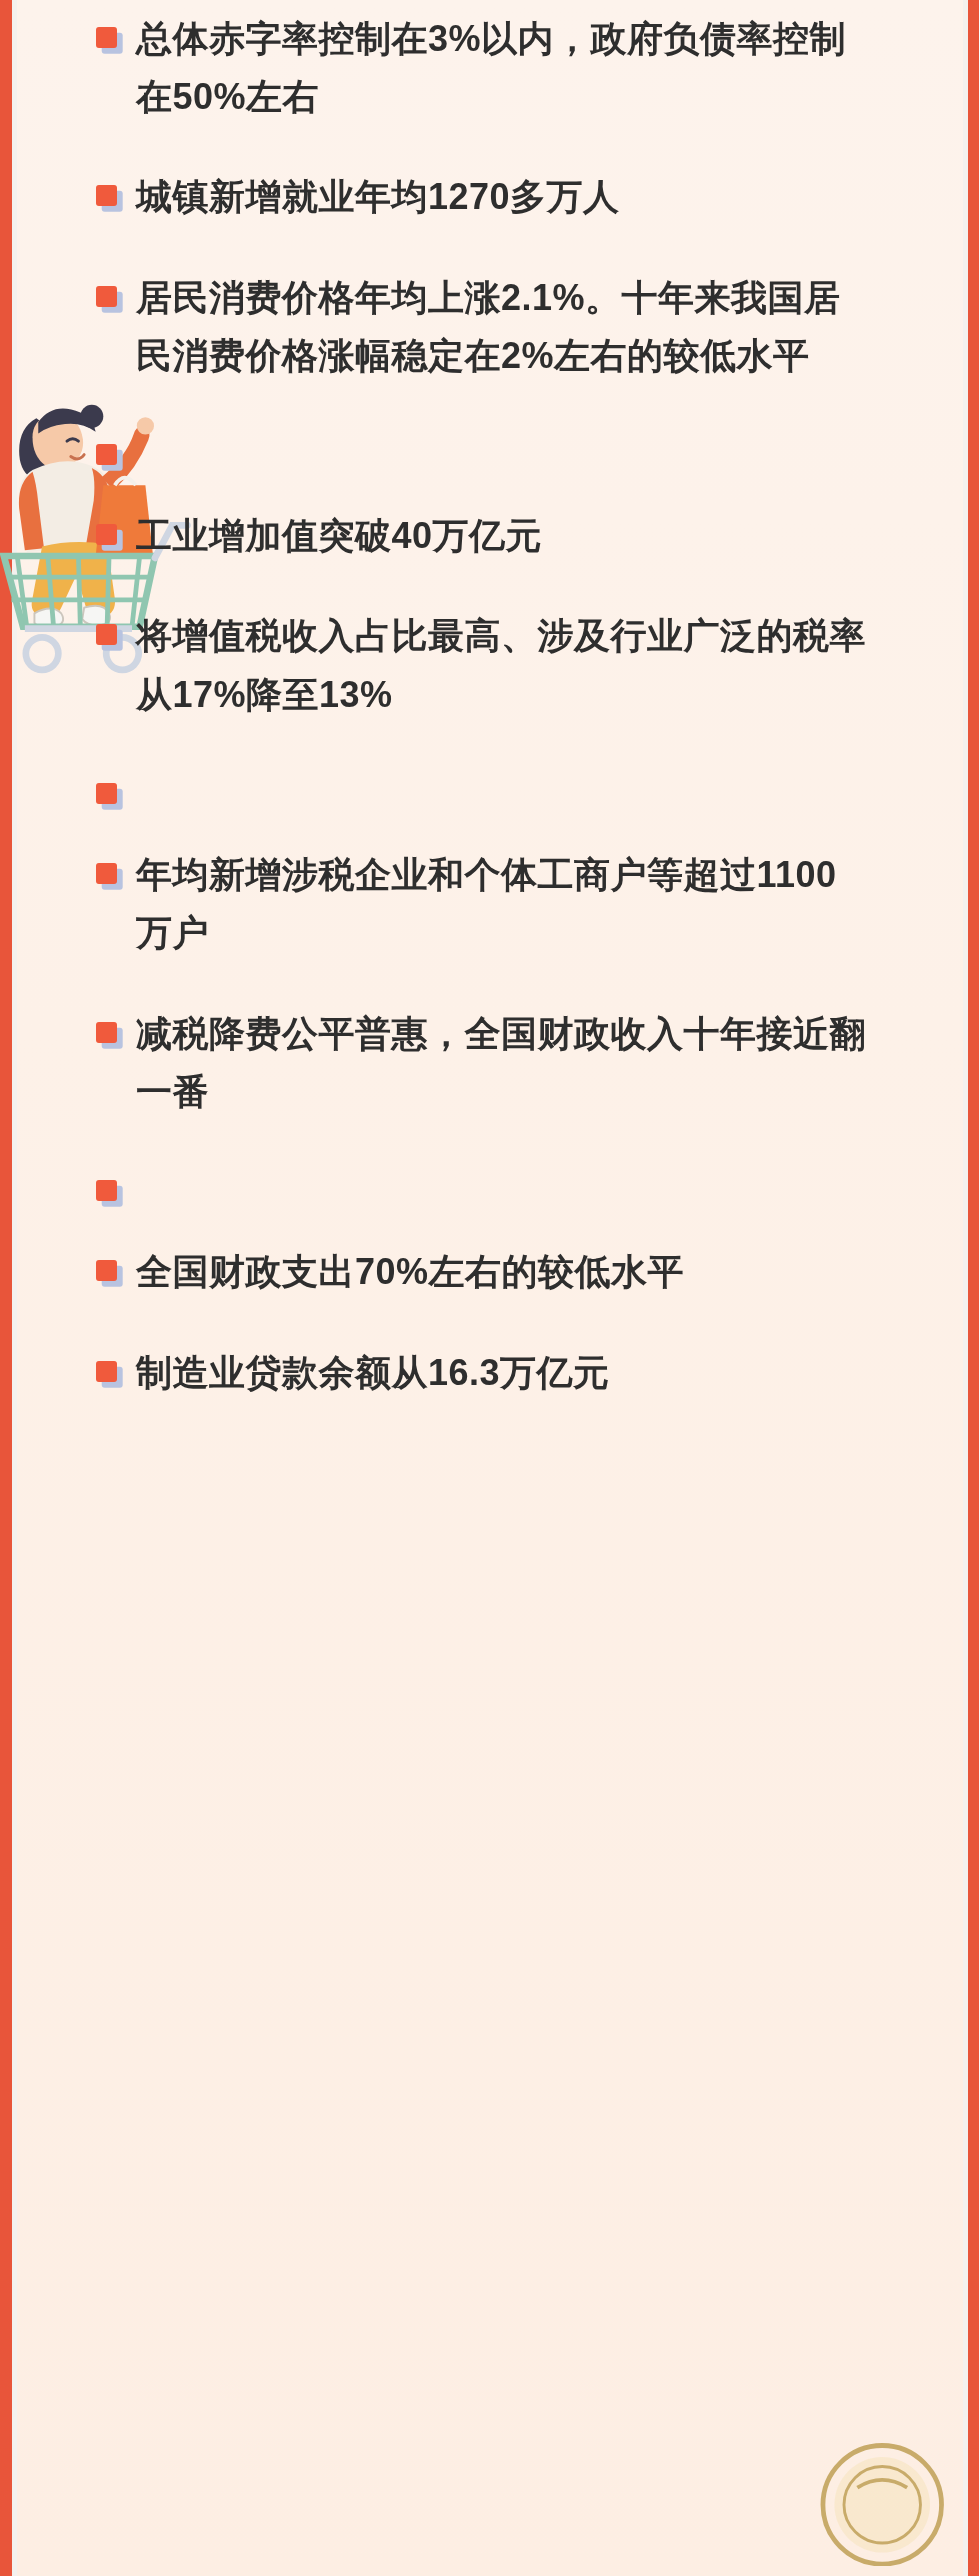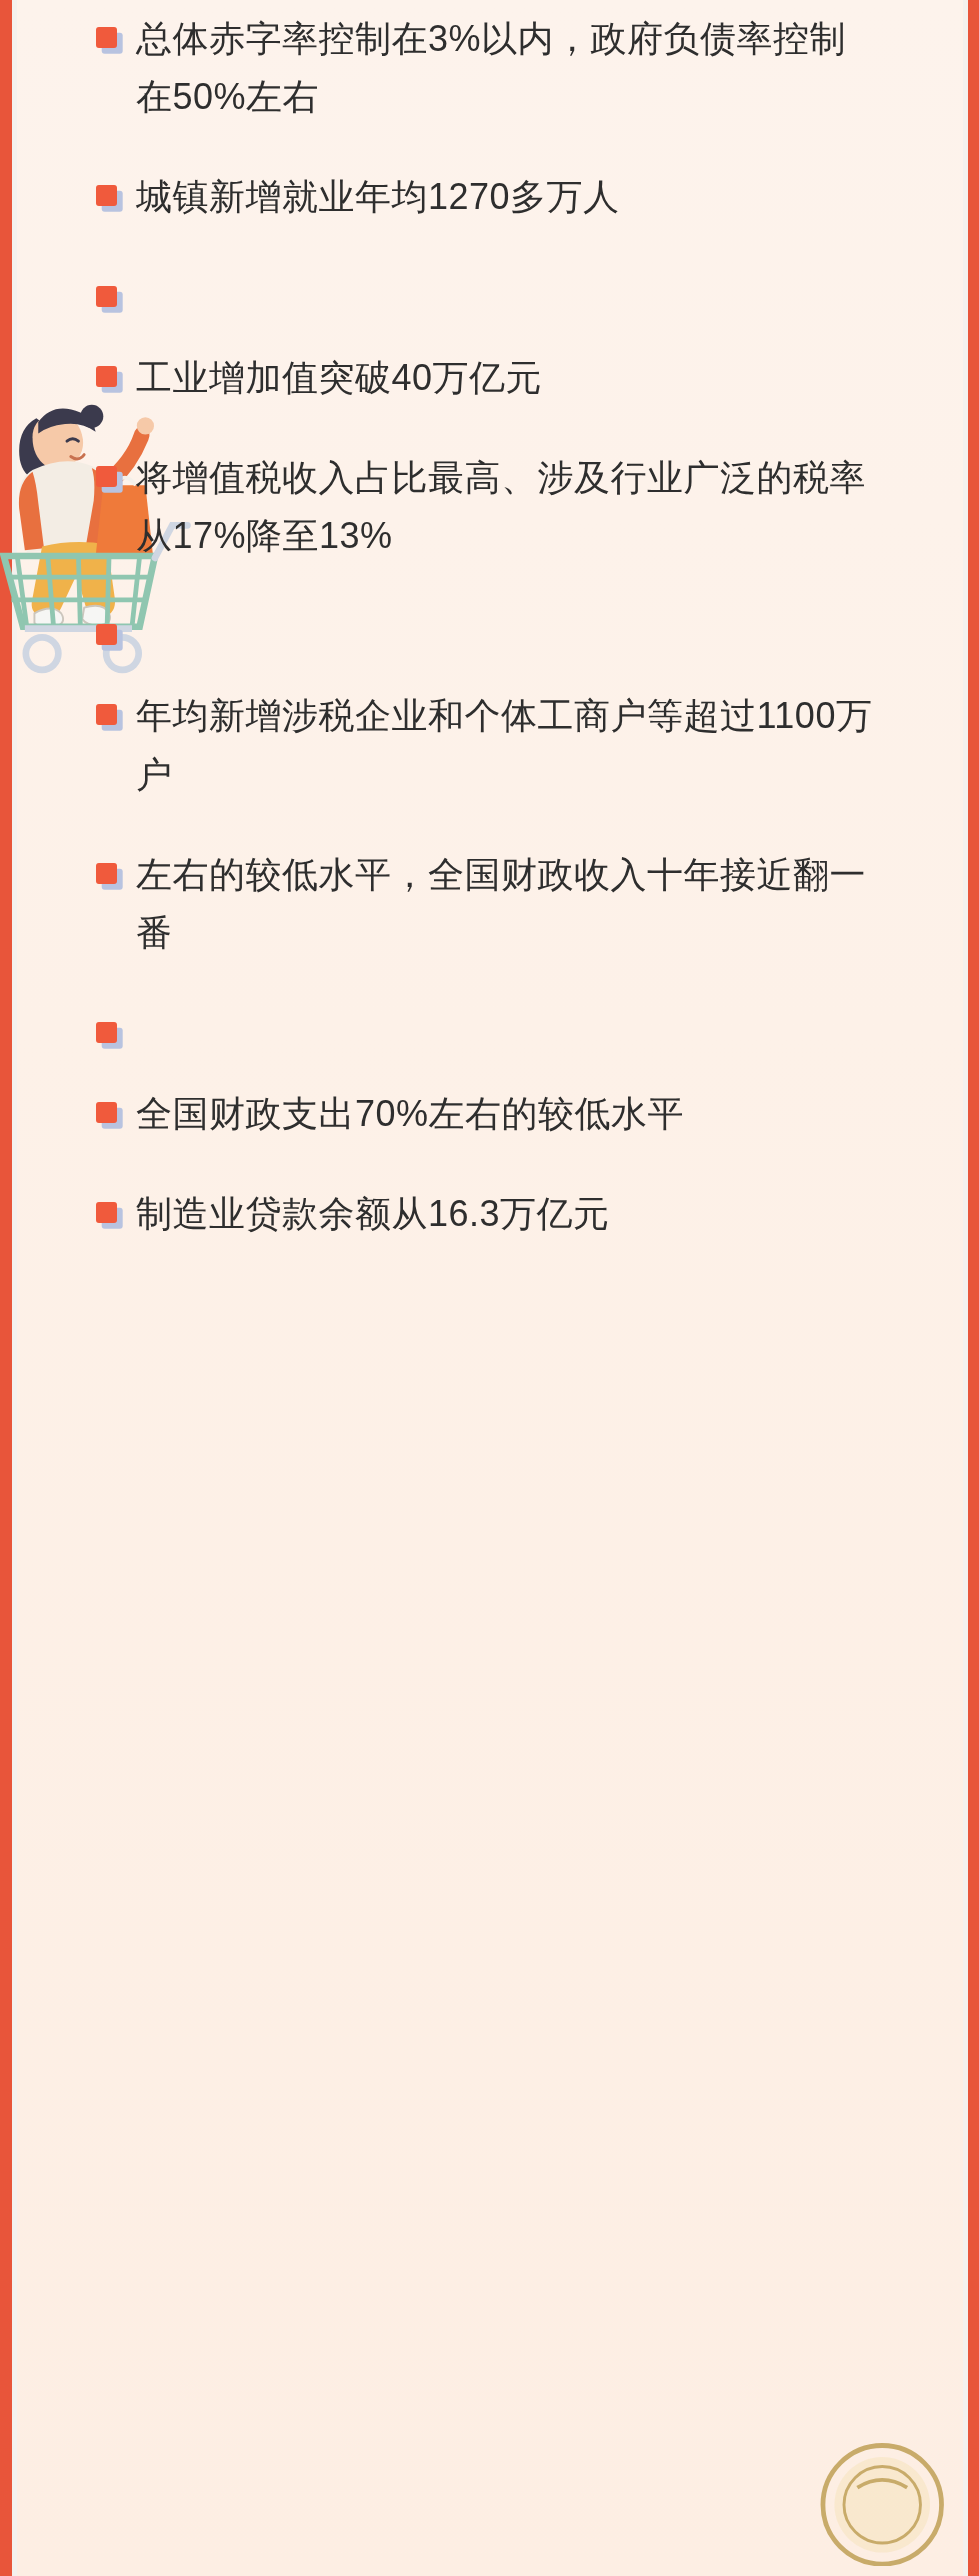--- a/index.html
+++ b/index.html
@@ -58,21 +58,21 @@
     margin-right: 19px;
     border-radius: 2.9px;
     background: #f05a3c;
     box-shadow: 5.7px 5.7px 0 0 #b8c3e0;
   }
   .item-text {
     font-size: 36px;
     line-height: 1.62;
     color: #2e2e2e;
     letter-spacing: 0.5px;
-    font-weight: 400;
+    font-weight: 700;
     max-width: 737px;
   }
   .item.first {
     padding-top: 9.6px;
   }
 
   
   .illustration {
     position: absolute;
     left: 0;
@@ -148,20 +148,24 @@
     <div class="item first">
       <span class="bullet"></span>
       <div class="item-text">总体赤字率控制在3%以内，政府负债率控制在50%左右</div>
     </div>
 
     <div class="item">
       <span class="bullet"></span>
       <div class="item-text">城镇新增就业年均1270多万人</div>
     </div>
 
+    <div class="item">
+      <span class="bullet"></span>
+      <div class="item-text">居民消费价格年均上涨2.1%。十年来我国居民消费价格涨幅稳定在2%左右的较低水平</div>
+    </div>
 
     <div class="item">
       <span class="bullet"></span>
     </div>
 
     <div class="item">
       <span class="bullet"></span>
       <div class="item-text">工业增加值突破40万亿元</div>
     </div>
 
@@ -176,21 +180,21 @@
       <span class="bullet"></span>
     </div>
 
     <div class="item">
       <span class="bullet"></span>
       <div class="item-text">年均新增涉税企业和个体工商户等超过1100万户</div>
     </div>
 
     <div class="item">
       <span class="bullet"></span>
-      <div class="item-text">左右的较低水平，全国财政收入十年接近翻一番</div>
+      <div class="item-text">减税降费公平普惠，全国财政收入十年接近翻一番</div>
     </div>
 
     <div class="item">
       <span class="bullet"></span>
     </div>
 
     <div class="item">
       <span class="bullet"></span>
       <div class="item-text">全国财政支出70%左右的较低水平</div>
     </div>

